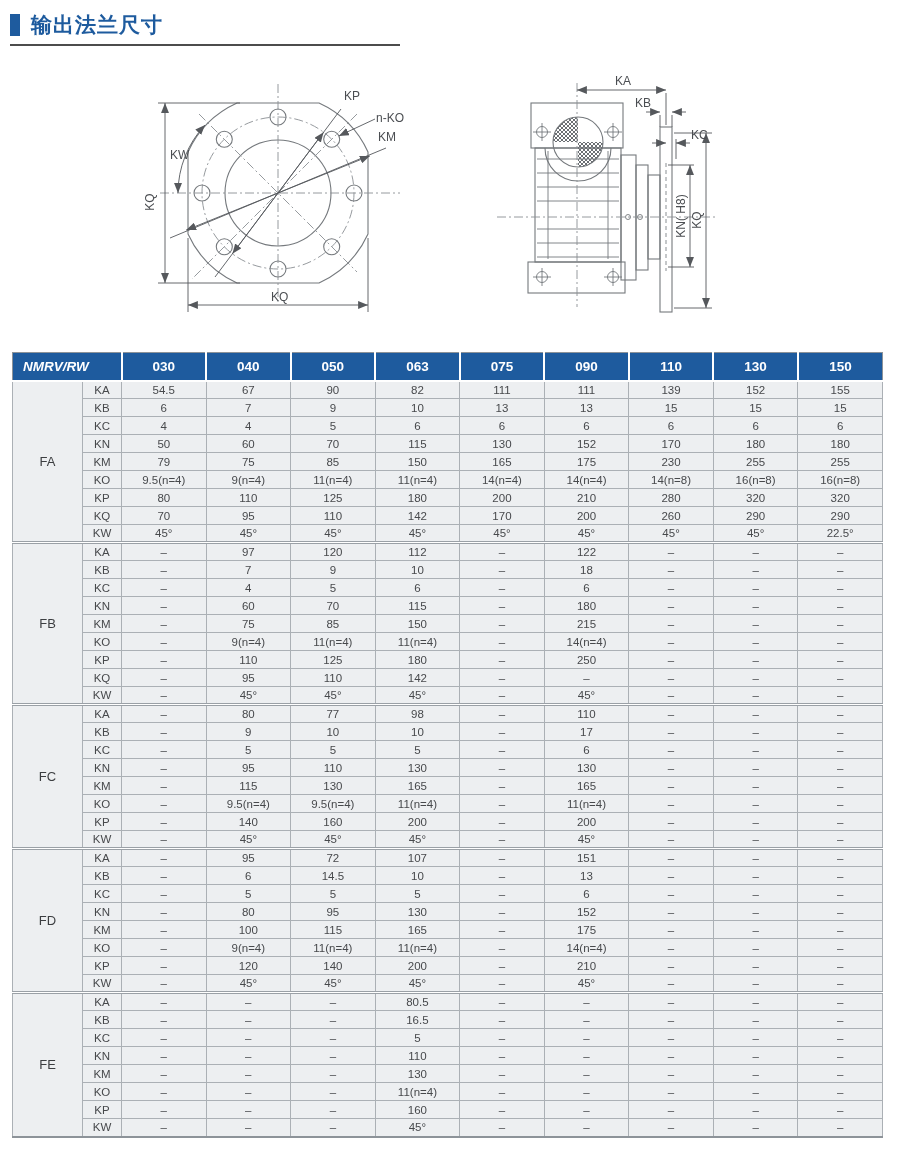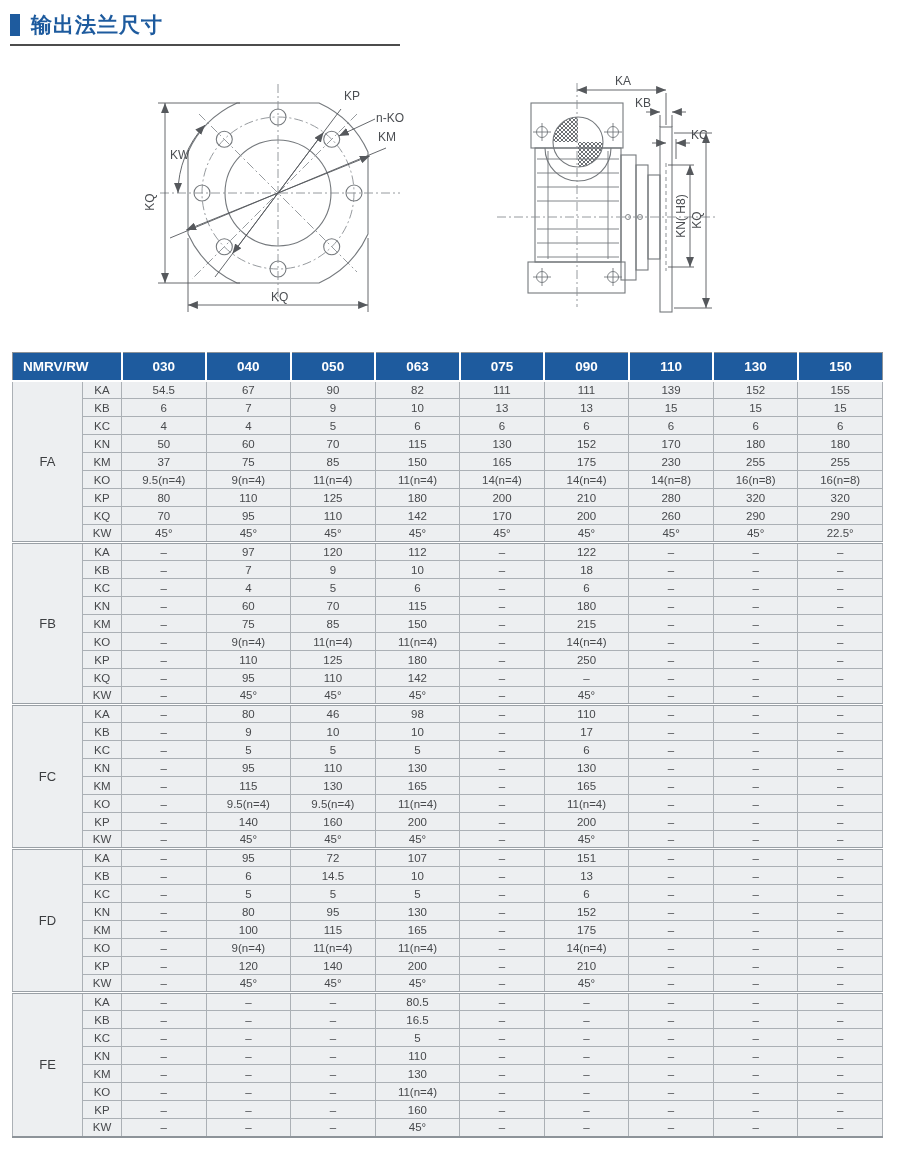--- a/index.html
+++ b/index.html
@@ -18,21 +18,21 @@
   svg text { font-family:"Liberation Sans", sans-serif; font-size:12px; fill:#4b4e52; }
 
   
   .tbl-wrap { position:absolute; left:12px; top:352px; }
   table.flange { border-collapse:collapse; table-layout:fixed; width:871px; border:1px solid #8d9399; }
   table.flange th {
     background:#1e5b9e; color:#ffffff; font-size:13.5px; font-weight:bold;
     height:28px; text-align:center; border-bottom:2px solid #ffffff;
   }
   table.flange th + th { border-left:2px solid #ffffff;margin-left:12px; }
-  table.flange th.corner { text-align:left; padding-left:10px; }
+  table.flange th.corner { text-align:left; padding-left:10px;font-style:italic; }
   table.flange td {
     background:#edeff1; border:1px solid #abb0b5; color:#47494c;
     font-size:11.5px; text-align:center; height:18px; padding:0 2px;
     overflow:hidden; white-space:nowrap;
   }
   table.flange td.group { font-size:13px; color:#3c3e41; }
   table.flange td.param { font-size:11.5px; }
   table.flange tbody.gsep tr:first-child td { border-top:3px double #9aa0a6; }
   table.flange { border-bottom:2px solid #8d9399; }
 </style>
@@ -261,21 +261,21 @@
             <td>70</td>
             <td>115</td>
             <td>130</td>
             <td>152</td>
             <td>170</td>
             <td>180</td>
             <td>180</td>
           </tr>
           <tr>
             <td class="param">KM</td>
-            <td>37</td>
+            <td>79</td>
             <td>75</td>
             <td>85</td>
             <td>150</td>
             <td>165</td>
             <td>175</td>
             <td>230</td>
             <td>255</td>
             <td>255</td>
           </tr>
           <tr>
@@ -437,21 +437,21 @@
             <td>–</td>
             <td>–</td>
           </tr>
         </tbody>
         <tbody class="gsep">
           <tr>
             <td class="group" rowspan="8">FC</td>
             <td class="param">KA</td>
             <td>–</td>
             <td>80</td>
-            <td>46</td>
+            <td>77</td>
             <td>98</td>
             <td>–</td>
             <td>110</td>
             <td>–</td>
             <td>–</td>
             <td>–</td>
           </tr>
           <tr>
             <td class="param">KB</td>
             <td>–</td>

